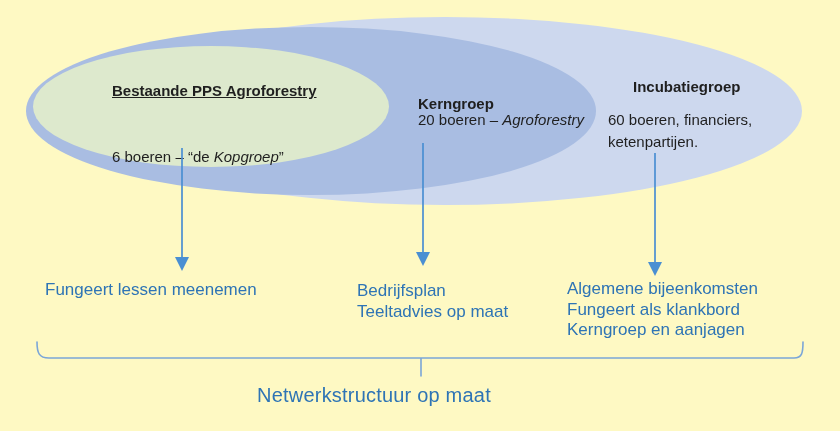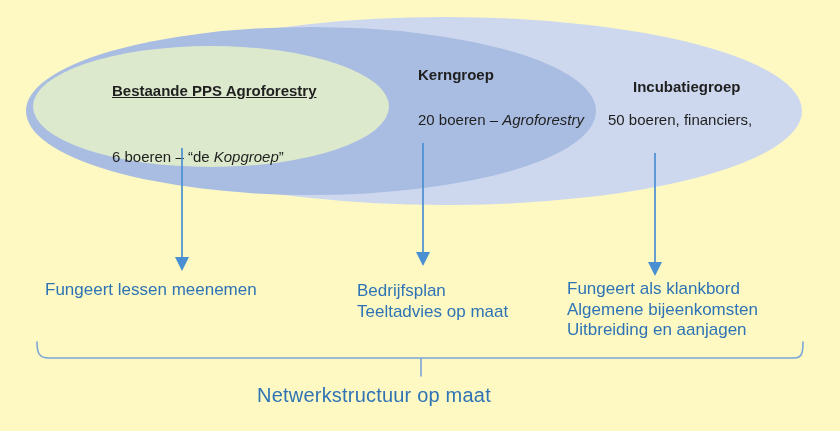--- a/index.html
+++ b/index.html
@@ -92,27 +92,28 @@
 
   <div class="ellipse ellipse-outer"></div>
   <div class="ellipse ellipse-middle"></div>
   <div class="ellipse ellipse-inner"></div>
 
   <div class="group-title underlined" style="left:112px; top:82px;">Bestaande PPS Agroforestry</div>
   <div class="group-sub" style="left:112px; top:120px;margin-top:28px;">
     <span>6 boeren – “de </span><span class="italic">Kopgroep</span><span>”</span>
   </div>
 
-  <div class="group-title" style="left:418px; top:66px;">Kerngroep</div>
+  <div class="group-title" style="left:418px; top:95px;">Kerngroep</div>
   <div class="group-sub" style="left:418px; top:111px;">
     <span>20 boeren – </span><span class="italic">Agroforestry</span><span></span>
   </div>
 
   <div class="group-title" style="left:608px; top:78px;margin-left:25px;">Incubatiegroep</div>
-  <div class="group-sub" style="left:608px; top:111px;">50 boeren, financiers,</div>
+  <div class="group-sub" style="left:608px; top:111px;">60 boeren, financiers,</div>
+  <div class="group-sub" style="left:608px; top:133px;">ketenpartijen.</div>
 
   <svg class="overlay" viewBox="0 0 840 431" xmlns="http://www.w3.org/2000/svg">
     <g>
       <line class="arrow-line" x1="182" y1="148" x2="182" y2="258"></line>
       <polygon class="arrow-head" points="175,257 189,257 182,271"></polygon>
     </g>
     <g>
       <line class="arrow-line" x1="423" y1="143" x2="423" y2="253"></line>
       <polygon class="arrow-head" points="416,252 430,252 423,266"></polygon>
     </g>
@@ -124,20 +125,20 @@
   </svg>
 
   <div class="outcome" style="left:45px; top:280px;">
     <div>Fungeert lessen meenemen</div>
   </div>
   <div class="outcome" style="left:357px; top:281px;">
     <div>Bedrijfsplan</div>
     <div>Teeltadvies op maat</div>
   </div>
   <div class="outcome" style="left:567px; top:279px;">
+    <div>Algemene bijeenkomsten</div>
     <div>Fungeert als klankbord</div>
-    <div>Algemene bijeenkomsten</div>
-    <div>Uitbreiding en aanjagen</div>
+    <div>Kerngroep en aanjagen</div>
   </div>
 
   <div class="footer-label">Netwerkstructuur op maat</div>
 
 </div>
 
 </body></html>

